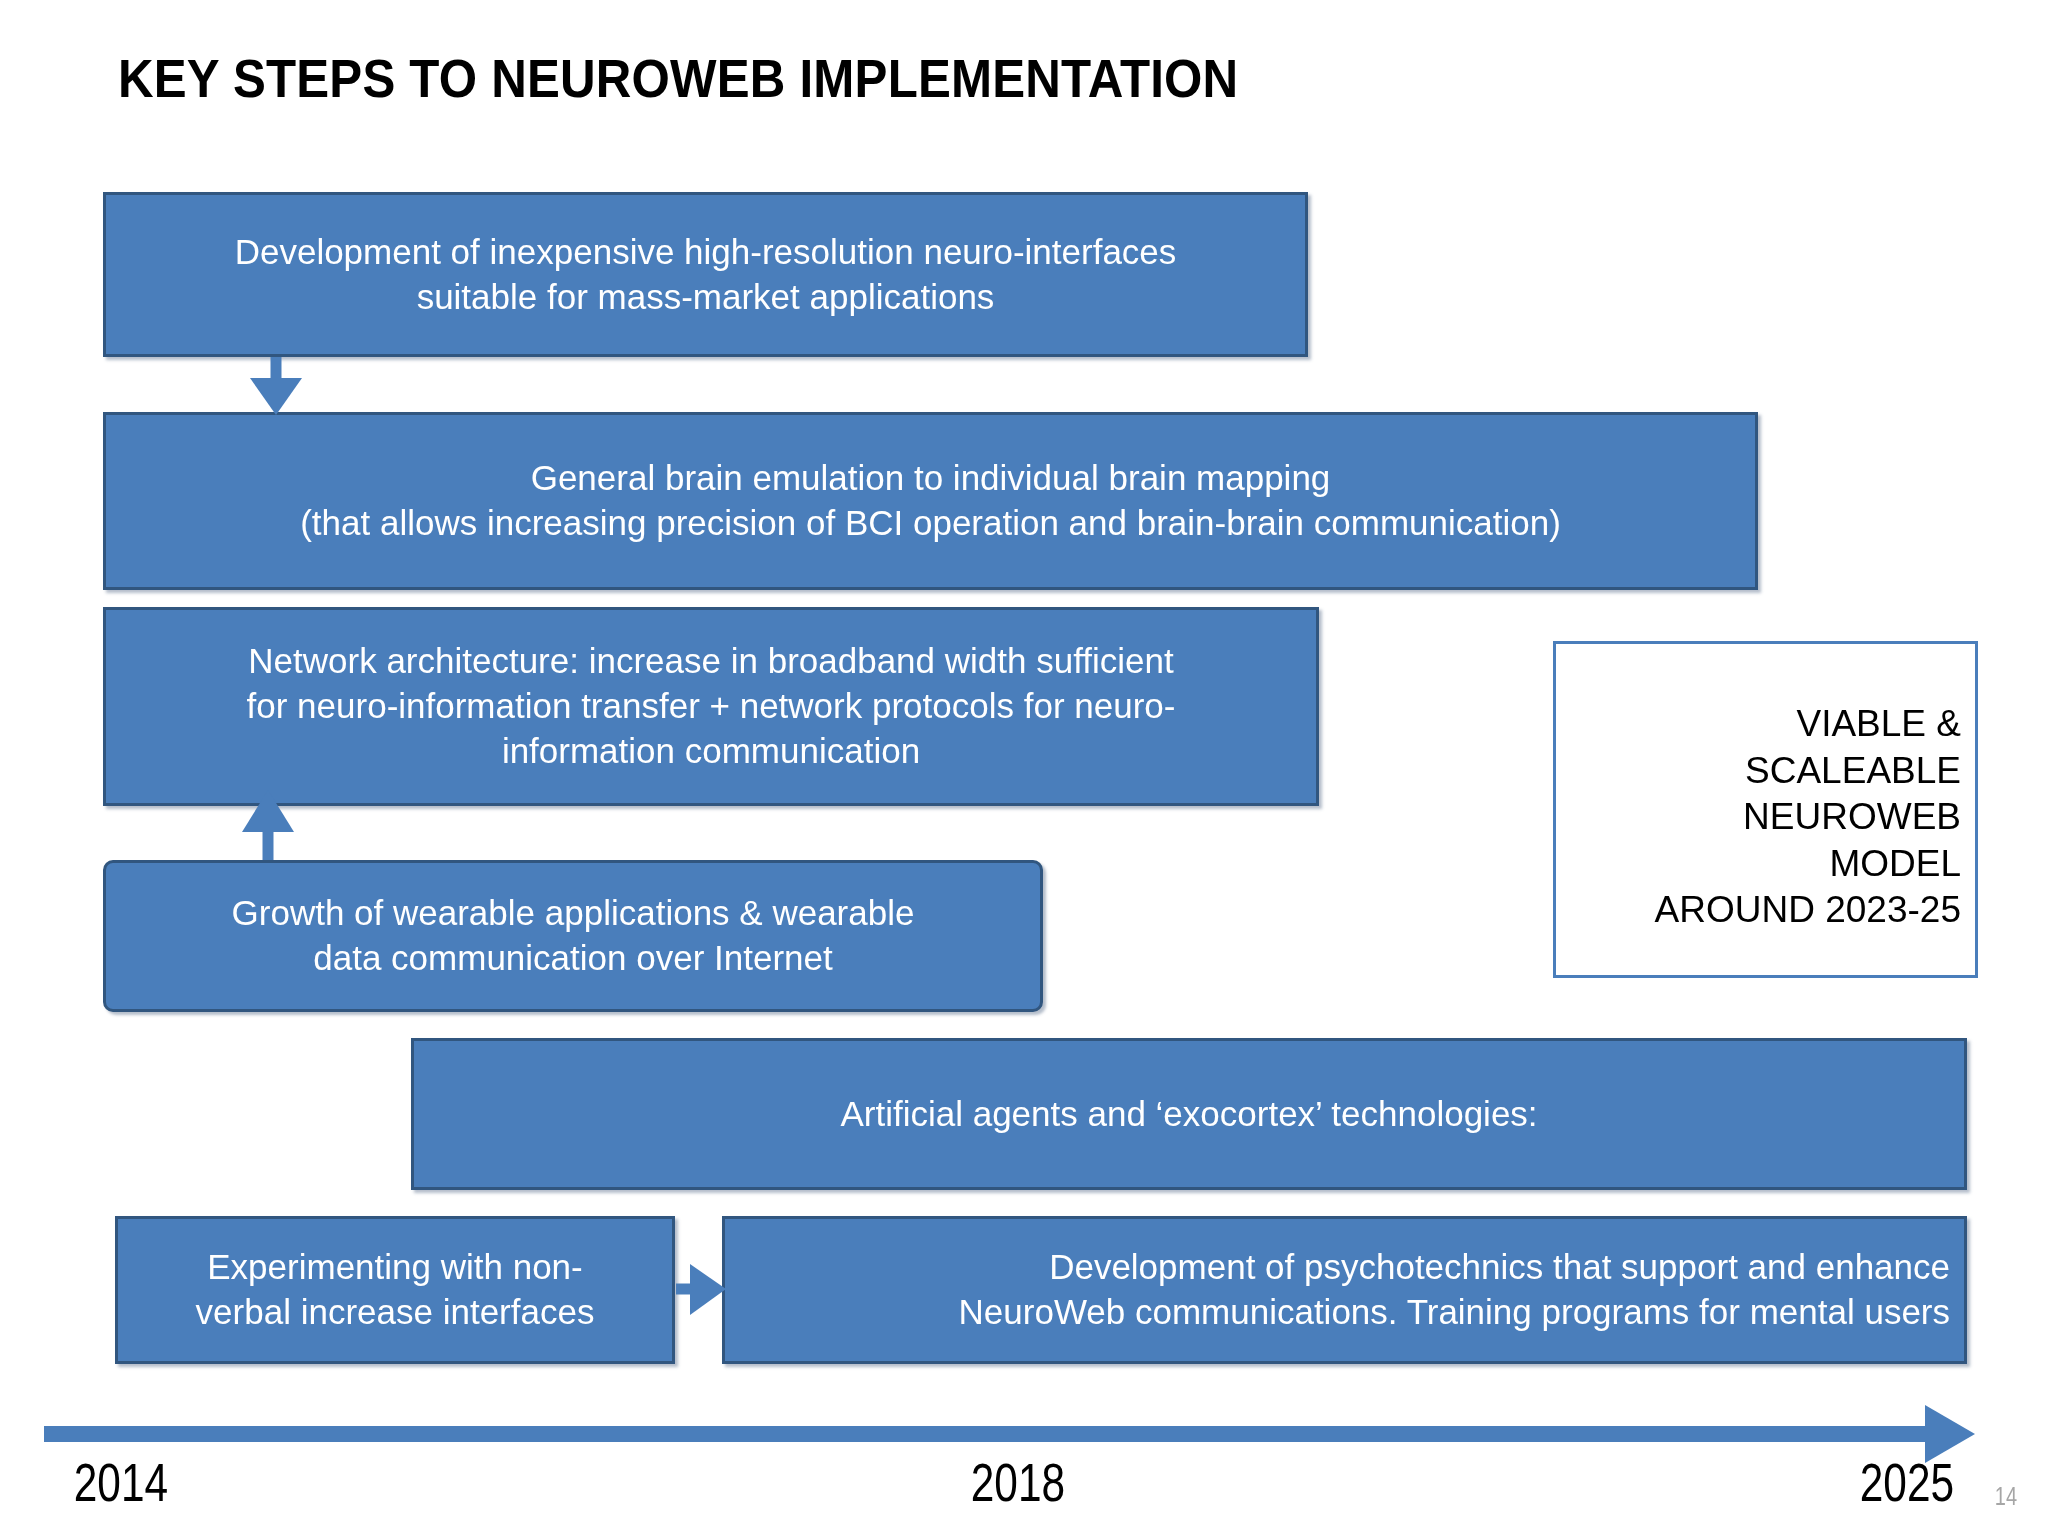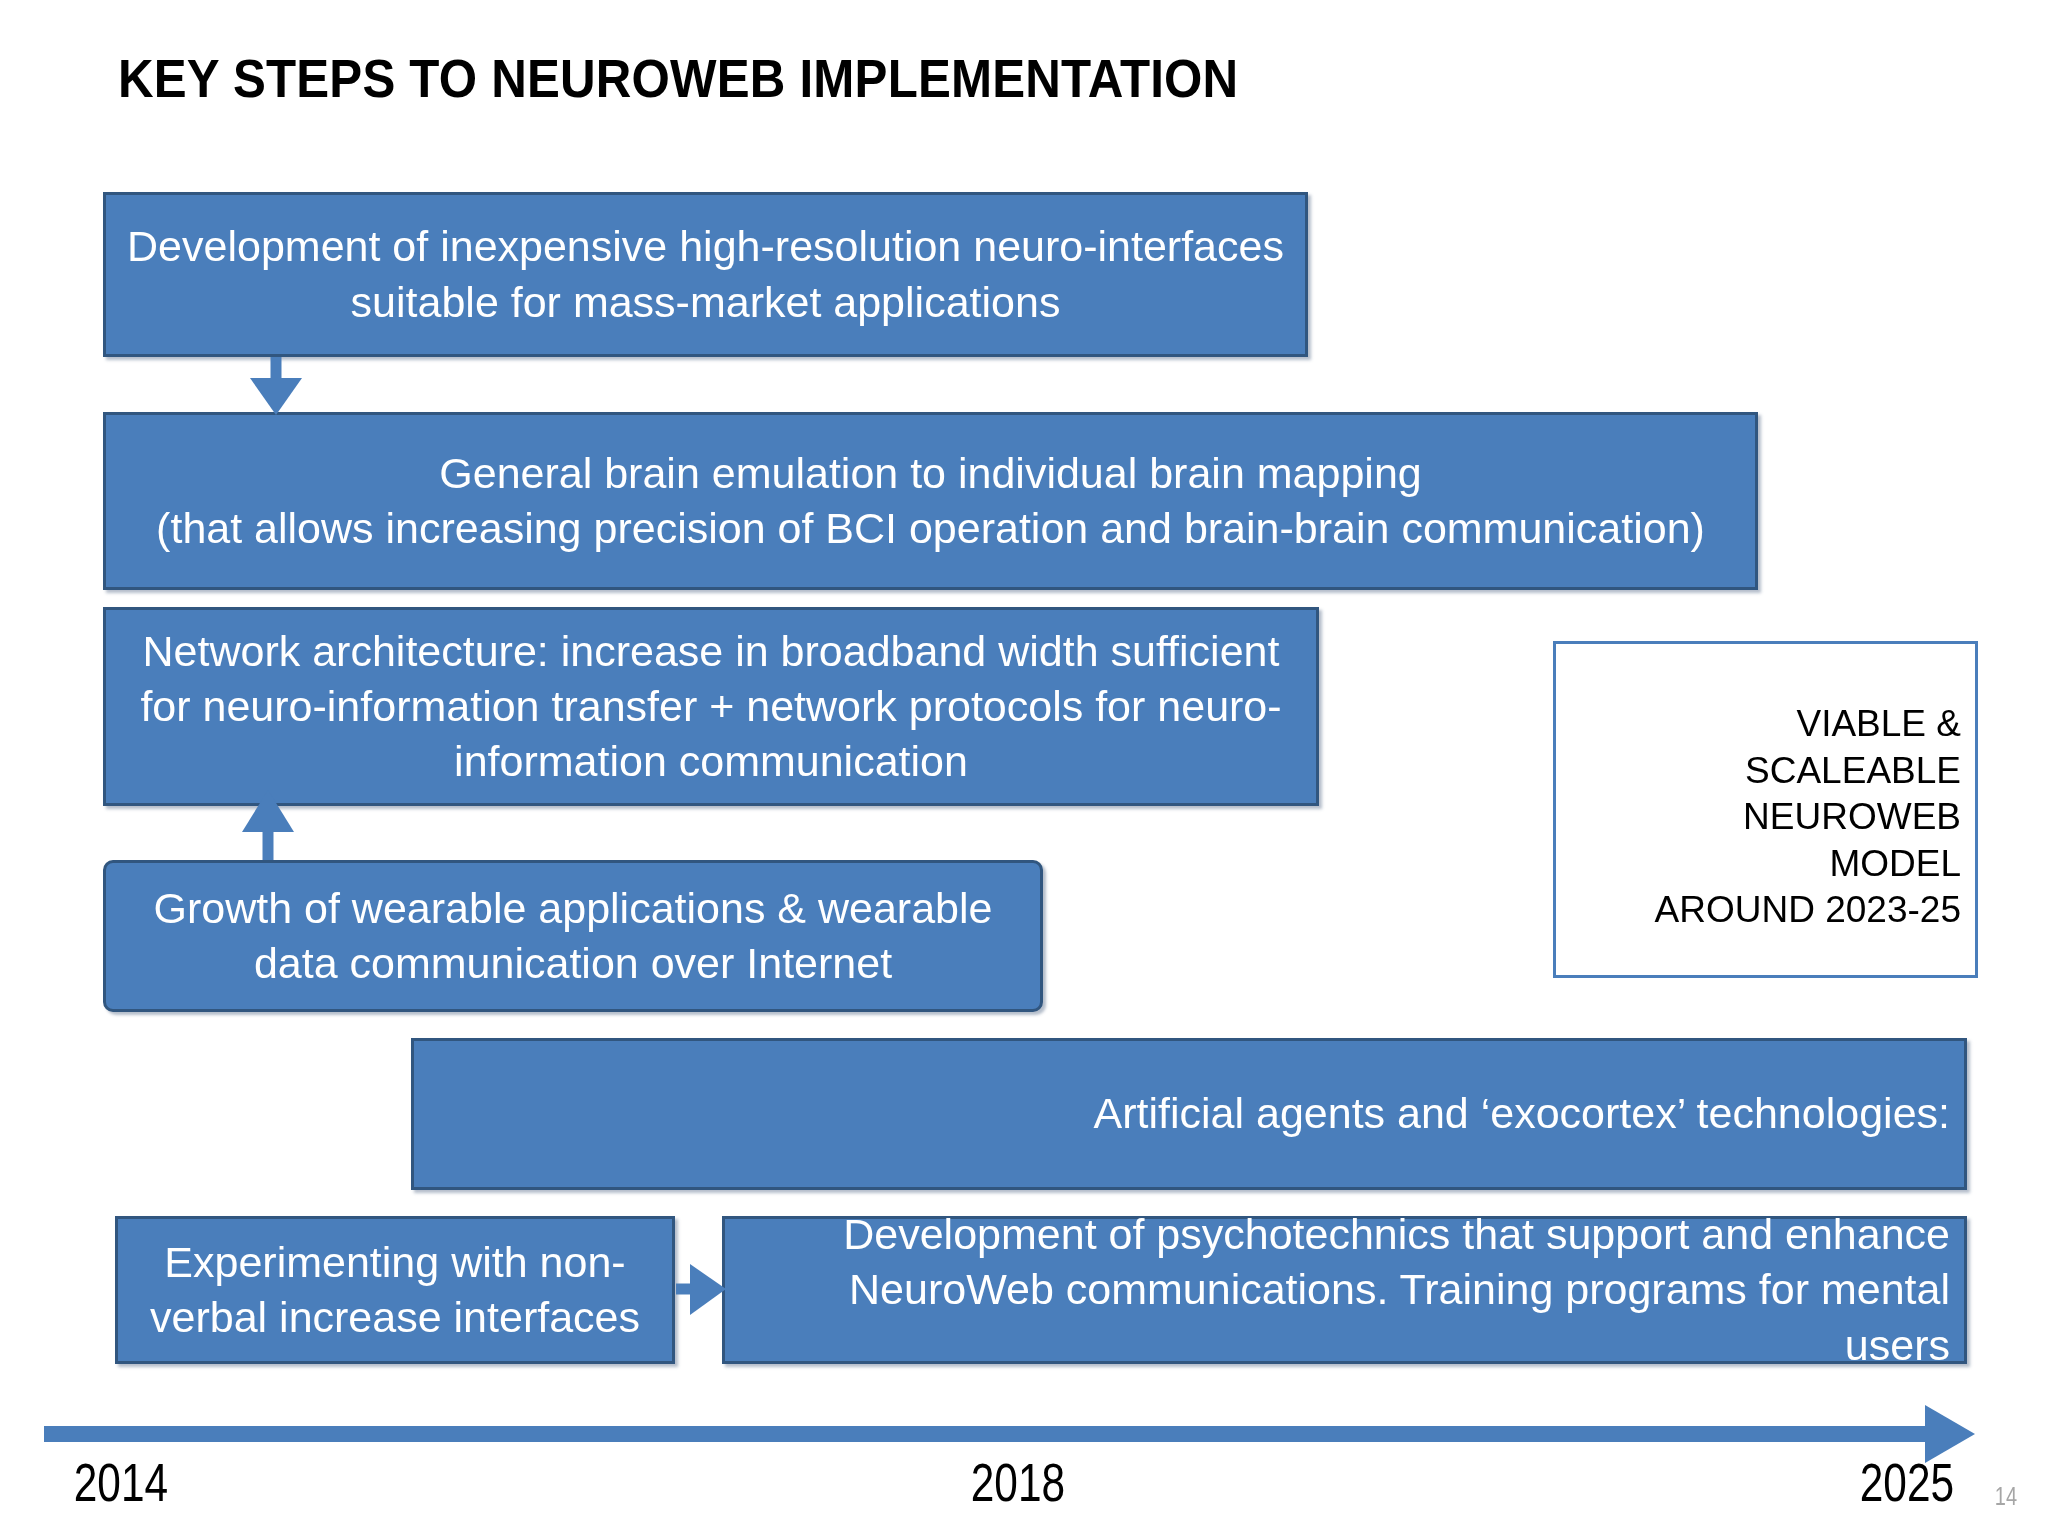--- a/index.html
+++ b/index.html
@@ -42,21 +42,21 @@
     position: absolute;
     box-sizing: border-box;
     background: #4a7ebb;
     border: 3px solid #31567f;
     box-shadow: 3px 3px 3px rgba(90,110,140,0.45);
     color: #ffffff;
     display: flex;
     align-items: center;
     justify-content: center;
     text-align: center;
-    font-size: 43px;
+    font-size: 35px;
     line-height: 1.28;
     padding: 4px 14px;
   }
   .pbox span.txt { display: block; width: 100%; }
 
   
   .callout {
     position: absolute;
     box-sizing: border-box;
     background: #ffffff;
@@ -127,21 +127,21 @@
     </span>
   </div>
 
   <div class="pbox" style="left:103px; top:860px; width:940px; height:152px;border-radius:10px;">
     <span class="txt">
       <span>Growth of wearable applications &amp; wearable</span><br>
       <span>data communication over Internet</span>
     </span>
   </div>
 
-  <div class="pbox" style="left:411px; top:1038px; width:1556px; height:152px;text-align:right;">
+  <div class="pbox" style="left:411px; top:1038px; width:1556px; height:152px;">
     <span class="txt">
       <span>Artificial agents and ‘exocortex’ technologies:</span><br>
     </span>
   </div>
 
   <div class="pbox" style="left:115px; top:1216px; width:560px; height:148px;">
     <span class="txt">
       <span>Experimenting with non-</span><br>
       <span>verbal increase interfaces</span>
     </span>

